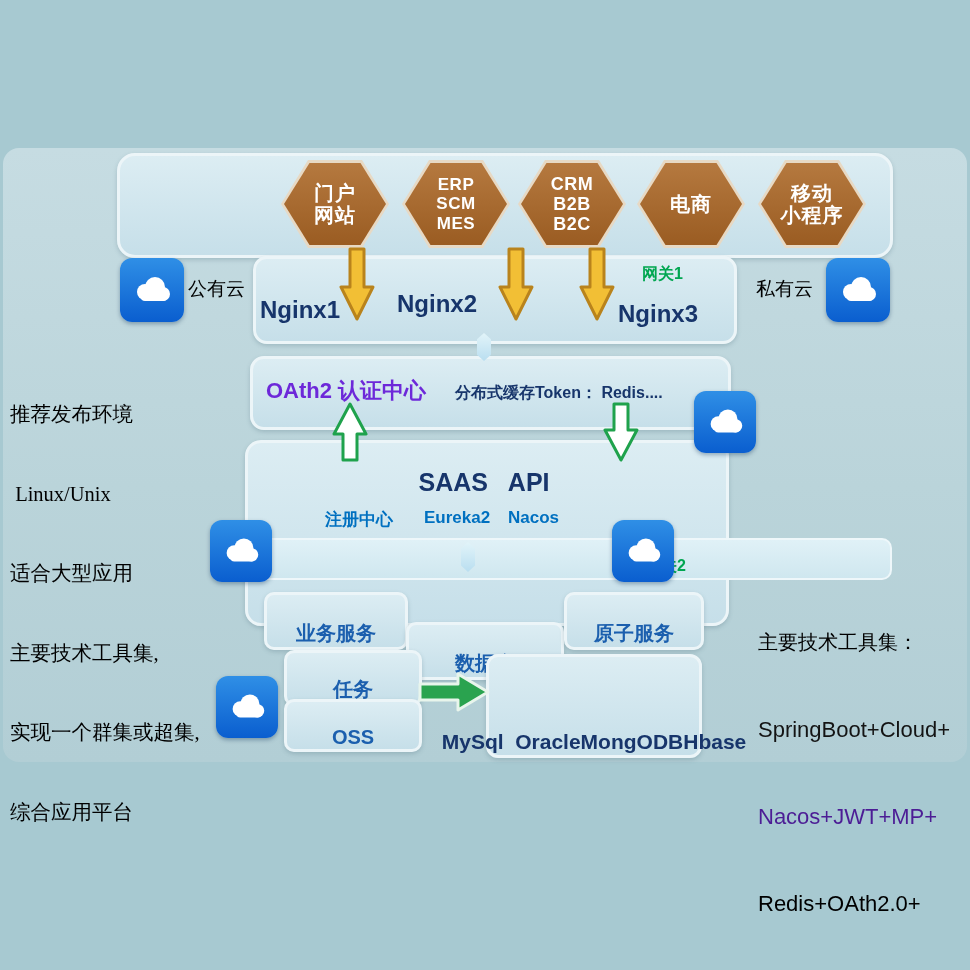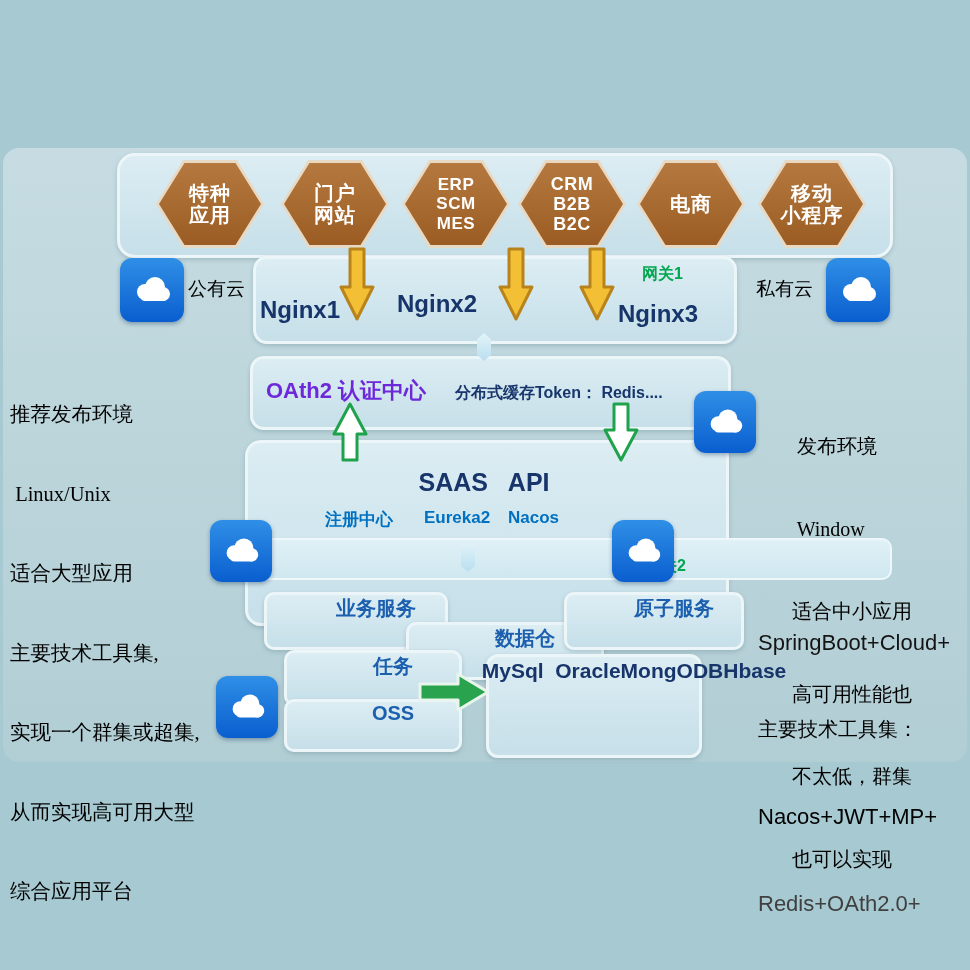--- a/index.html
+++ b/index.html
@@ -5,21 +5,21 @@
   html,body{margin:0;padding:0;}
   .stage{position:relative;width:970px;height:970px;background:#a7c9d1;overflow:hidden;
          font-family:"Liberation Sans",sans-serif;}
   .panel{position:absolute;left:3px;top:148px;width:964px;height:614px;border-radius:16px;z-index:0;
          background:linear-gradient(180deg,#c6dce2 0%,#bad4da 55%,#b2ced5 100%);}
   .box{position:absolute;background:linear-gradient(180deg,#dcedf3,#c6dfe9);
        border:3px solid #ecf5f8;border-radius:14px;z-index:2;
        box-shadow:0 2px 4px rgba(80,110,125,.28);}
   .strip{position:absolute;background:linear-gradient(180deg,#e0f1f7,#cfe7ef);
          border:2px solid #eef7fa;border-radius:10px;z-index:3;}
-  .flexc{display:flex;align-items:flex-start;justify-content:center;padding-left:40px;}
+  .flexc{display:flex;align-items:flex-end;justify-content:center;}
   .service-label{color:#1b5fae;font-weight:bold;font-size:20px;}
   .t{position:absolute;white-space:pre;z-index:4;}
   .navy{color:#17356b;font-weight:bold;}
   .green-label{color:#00a650;font-weight:bold;font-size:16px;}
   .blue{color:#0070c0;font-weight:bold;text-align:right;}
   .hex-wrap{position:absolute;top:160px;width:108px;height:88px;z-index:2;}
   .hex-border{position:absolute;inset:0;background:#e7d9c4;
               clip-path:polygon(25% 0,75% 0,100% 50%,75% 100%,25% 100%,0 50%);}
   .hex-fill{position:absolute;inset:3px;display:flex;flex-direction:column;align-items:center;
             justify-content:center;color:#fff;font-weight:bold;font-size:20px;line-height:1.12;
@@ -38,27 +38,20 @@
 </style>
 </head>
 <body>
 
 <div class="stage">
 
   <div class="panel"></div>
 
   <div class="box" style="left:117px;top:153px;width:770px;height:99px;border-radius:18px;"></div>
 
-  <div class="hex-wrap" style="left:156px;">
-    <div class="hex-border"></div>
-    <div class="hex-fill">
-      <span>特种</span>
-      <span>应用</span>
-    </div>
-  </div>
   <div class="hex-wrap" style="left:281px;">
     <div class="hex-border"></div>
     <div class="hex-fill">
       <span>门户</span>
       <span>网站</span>
     </div>
   </div>
   <div class="hex-wrap" style="left:402px;">
     <div class="hex-border"></div>
     <div class="hex-fill small">
@@ -223,34 +216,25 @@
         </g>
     </svg>
   </div>
 
   <div class="note" style="left:10px;top:348px;font-size:20.5px;line-height:26.5px;">
     <div>推荐发布环境</div>
     <div> Linux/Unix</div>
     <div>适合大型应用</div>
     <div>主要技术工具集,</div>
     <div>实现一个群集或超集,</div>
-    <div>从而实现高可用大型</div>
     <div>综合应用平台</div>
   </div>
 
-  <div class="note" style="left:792px;top:378px;font-size:20px;line-height:27.5px;">
-    <div> 发布环境</div>
-    <div> Window</div>
-    <div>适合中小应用</div>
-    <div>高可用性能也</div>
-    <div>不太低，群集</div>
-    <div>也可以实现</div>
-  </div>
 
   <div class="note" style="left:758px;top:570px;font-size:20px;line-height:29px;">
+    <div>主要技术工具集：</div>
     <div style="font-family:'Liberation Sans',sans-serif;font-size:22px;color:#141414;">SpringBoot+Cloud+</div>
-    <div>主要技术工具集：</div>
-    <div style="font-family:'Liberation Sans',sans-serif;font-size:22px;color:#000000;">Nacos+JWT+MP+</div>
-    <div style="font-family:'Liberation Sans',sans-serif;font-size:22px;color:#404040;">Redis+OAth2.0+</div>
+    <div style="font-family:'Liberation Sans',sans-serif;font-size:22px;color:#4c1d95;">Nacos+JWT+MP+</div>
+    <div style="font-family:'Liberation Sans',sans-serif;font-size:22px;color:#000000;">Redis+OAth2.0+</div>
     
   </div>
 
 </div>
 
 </body></html>

